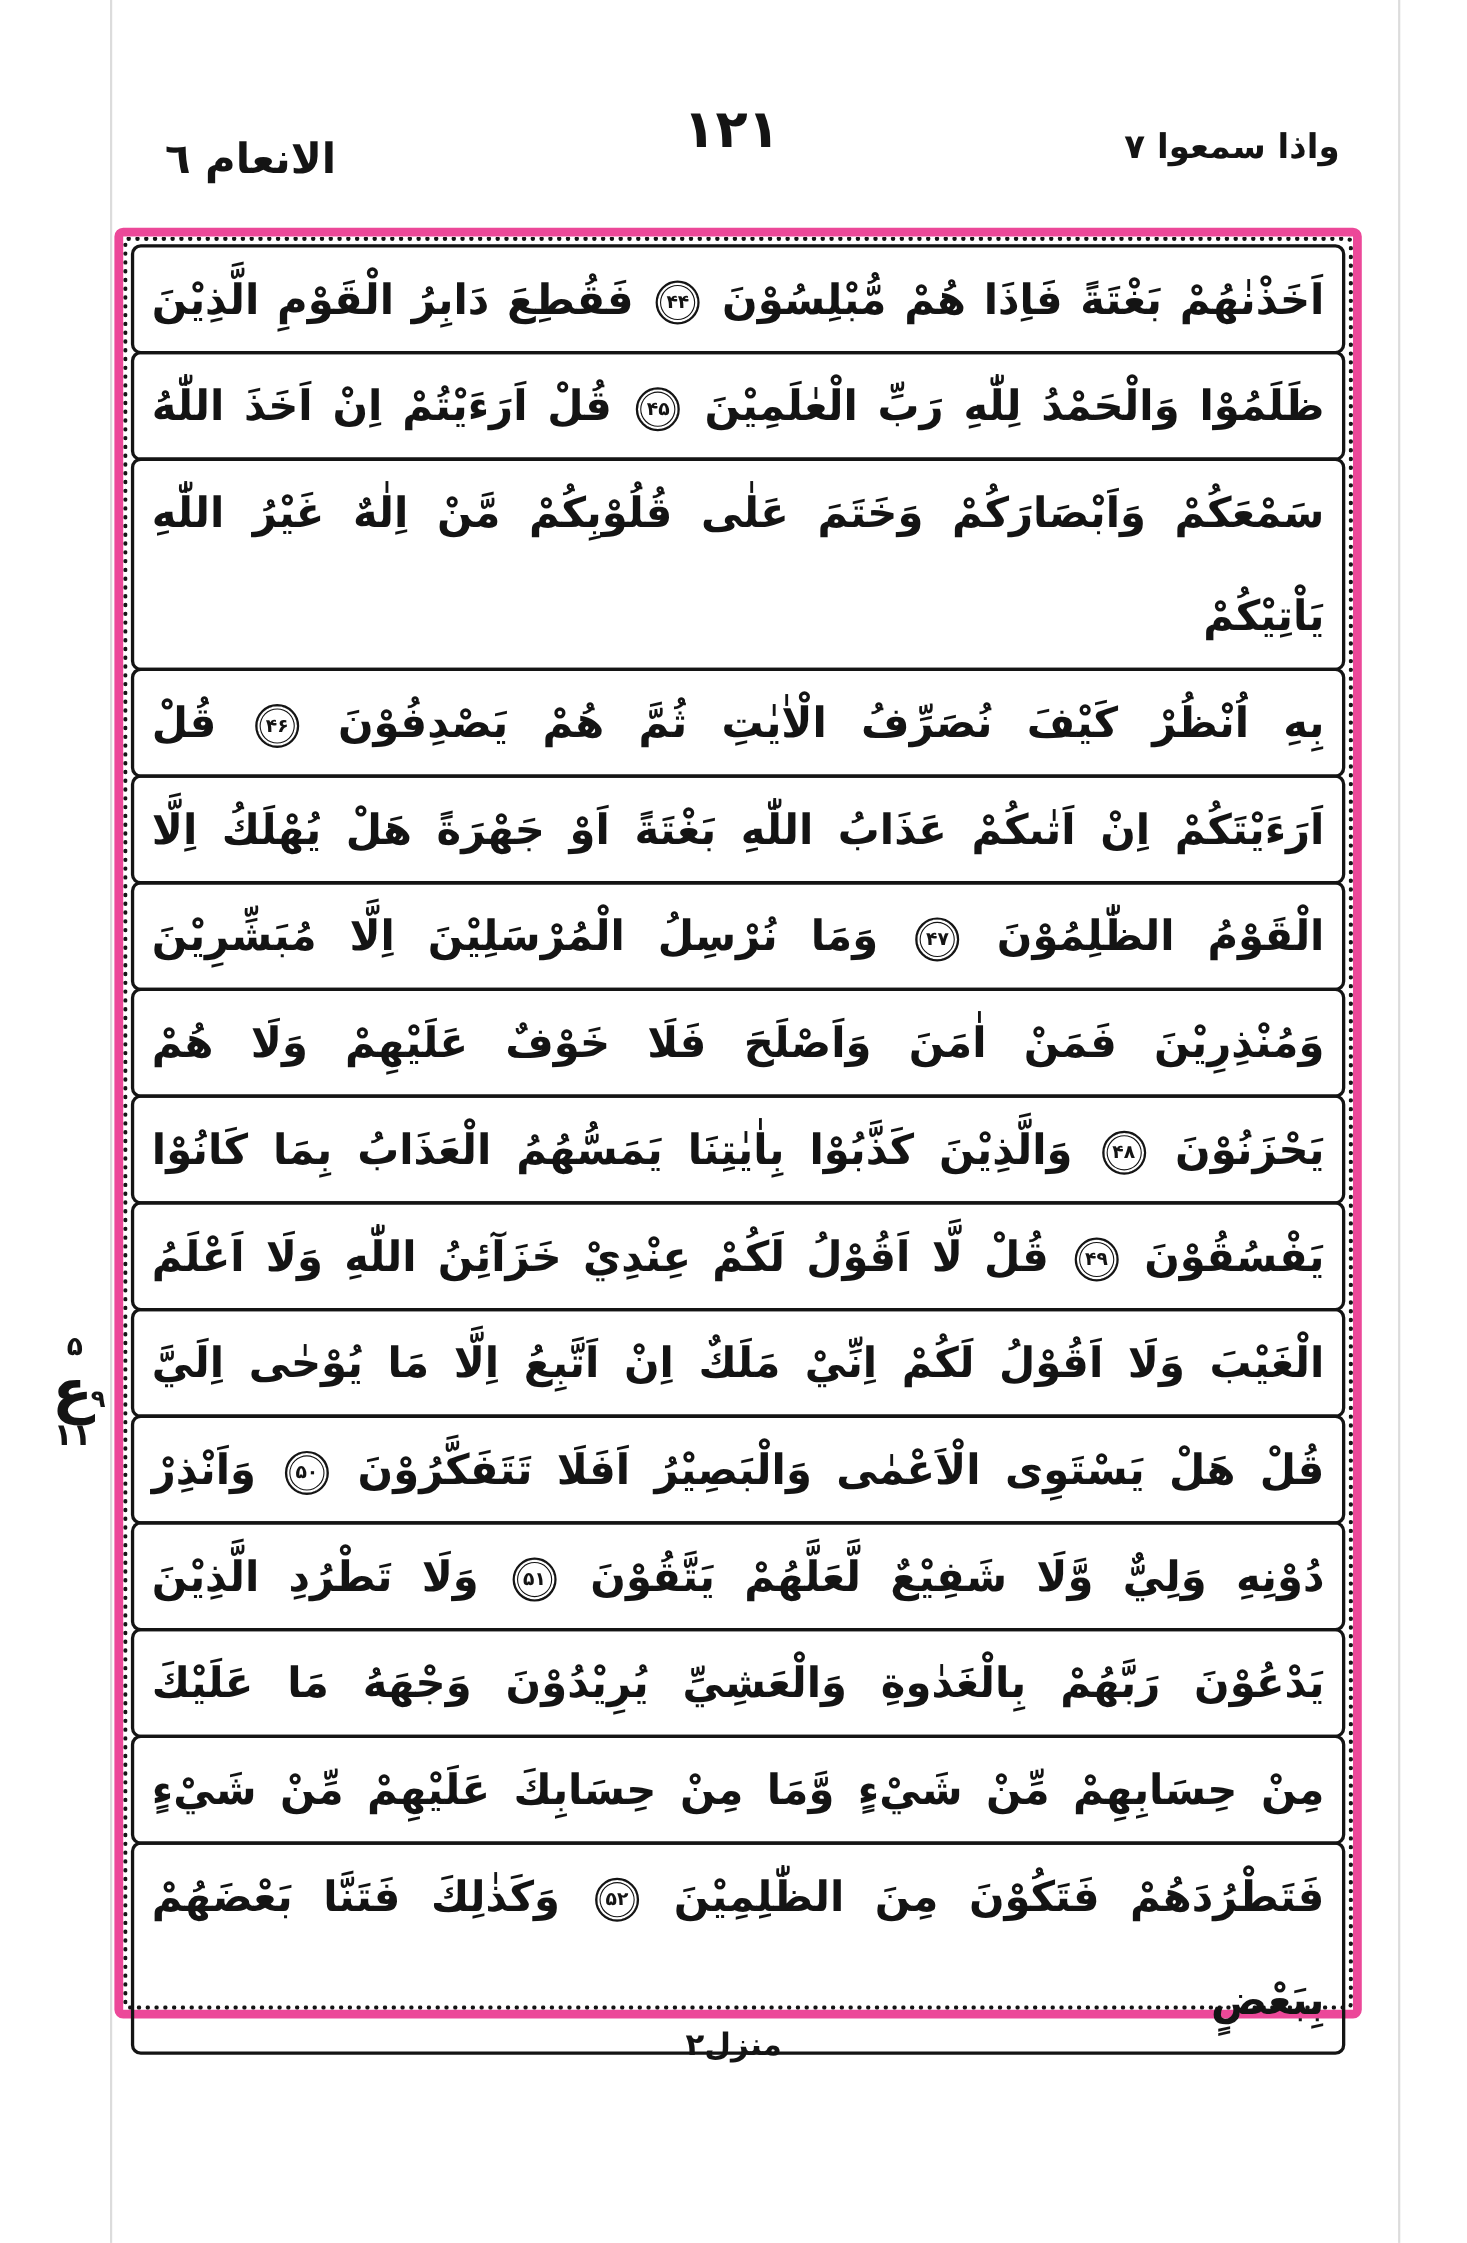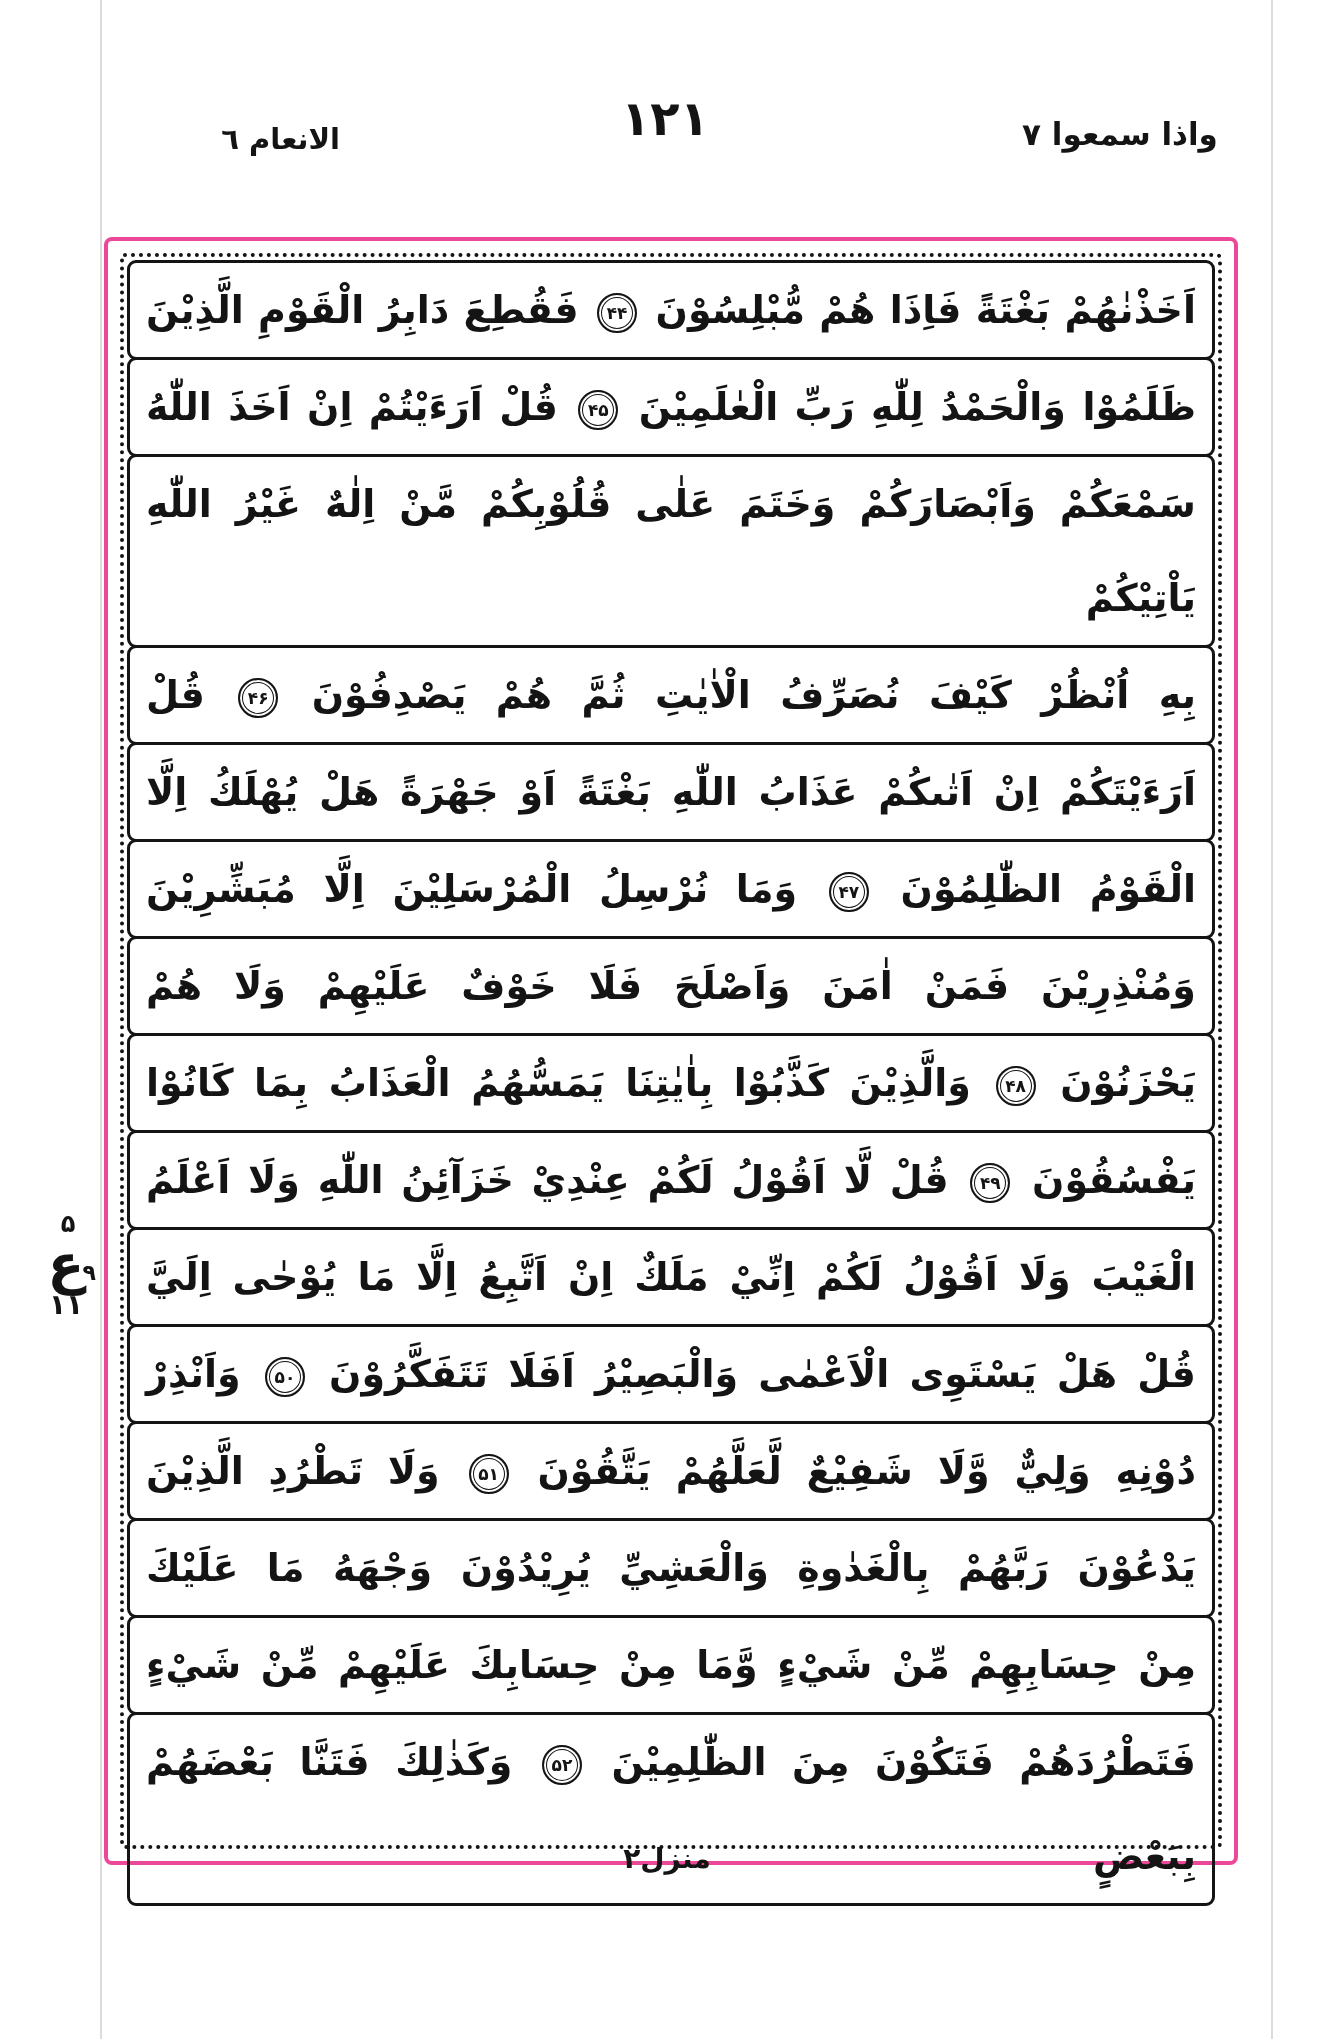--- a/index.html
+++ b/index.html
@@ -13,30 +13,30 @@
   }
   .guide-line{
     position:absolute;top:0;bottom:0;width:2px;
     background:#dcdcdc;
   }
   .guide-left{left:100px;}
   .guide-right{left:1271px;}
 
   
   .hdr{position:absolute;font-weight:700;white-space:nowrap;direction:rtl;}
-  .hdr-left{top:122px;left:150px;width:190px;text-align:right;font-size:29px;}
+  .hdr-left{top:122px;left:150px;width:190px;text-align:left;font-size:38px;}
   .hdr-center{top:90px;left:560px;width:210px;text-align:center;font-size:48px;letter-spacing:4px;}
   .hdr-right{top:116px;left:975px;width:290px;text-align:center;font-size:31px;}
 
   
   .frame{
     position:absolute;left:104px;top:207px;width:1134px;height:1628px;
     box-sizing:border-box;
-    border:4px solid #ec4899;border-radius:8px;
-    padding:12px;background:#fff;margin-top:30px;
+    border:8px solid #ec4899;border-radius:8px;
+    padding:0;background:#fff;
   }
   .frame-bead{
     box-sizing:border-box;height:100%;
     border:4px dotted #141414;border-radius:5px;
     padding:3px;
     display:flex;flex-direction:column;
   }
   .quran-lines{flex:1;display:flex;flex-direction:column;}
   .line-row{
     flex:1;

